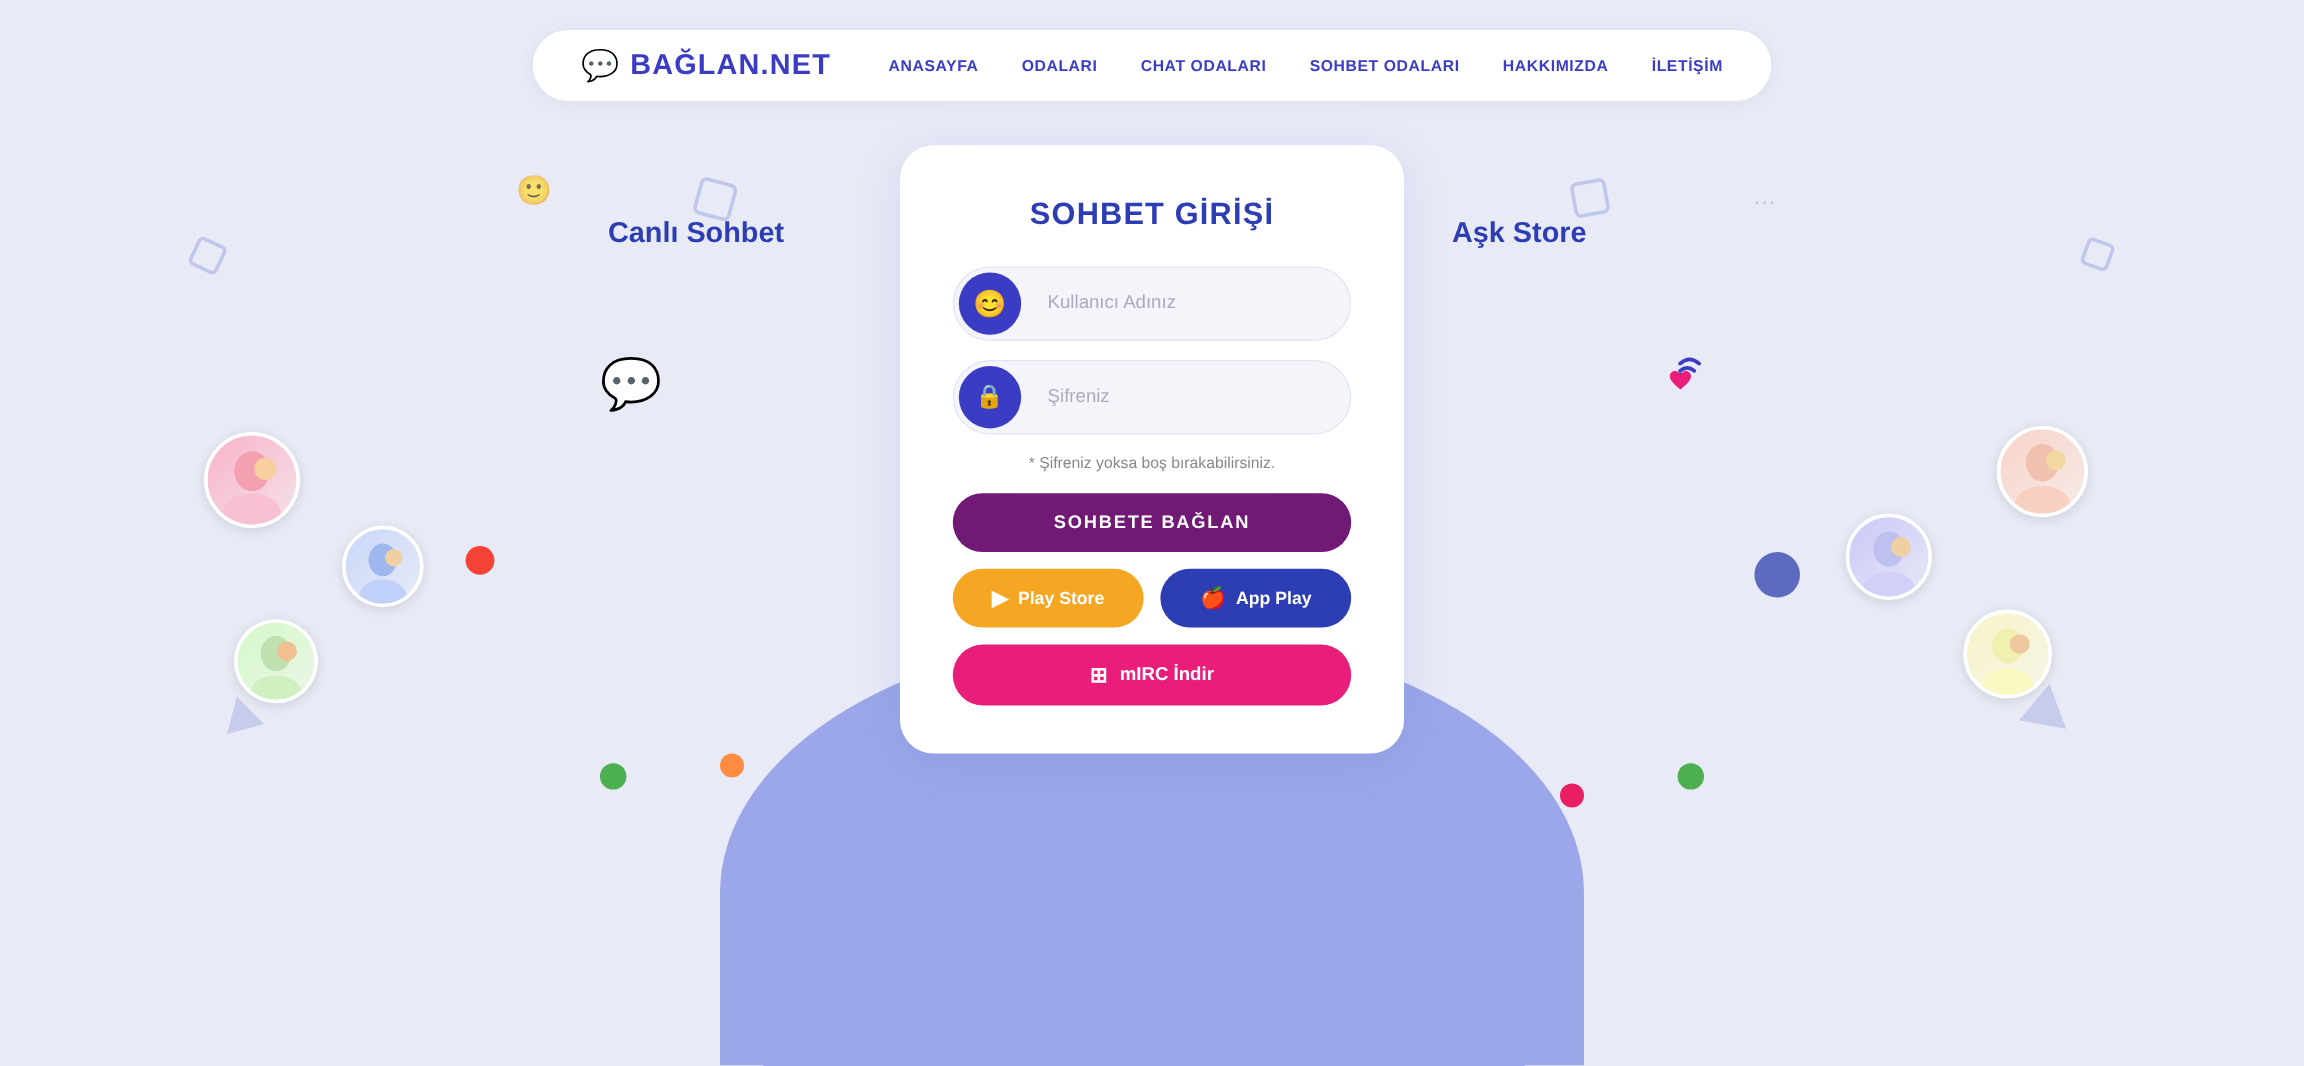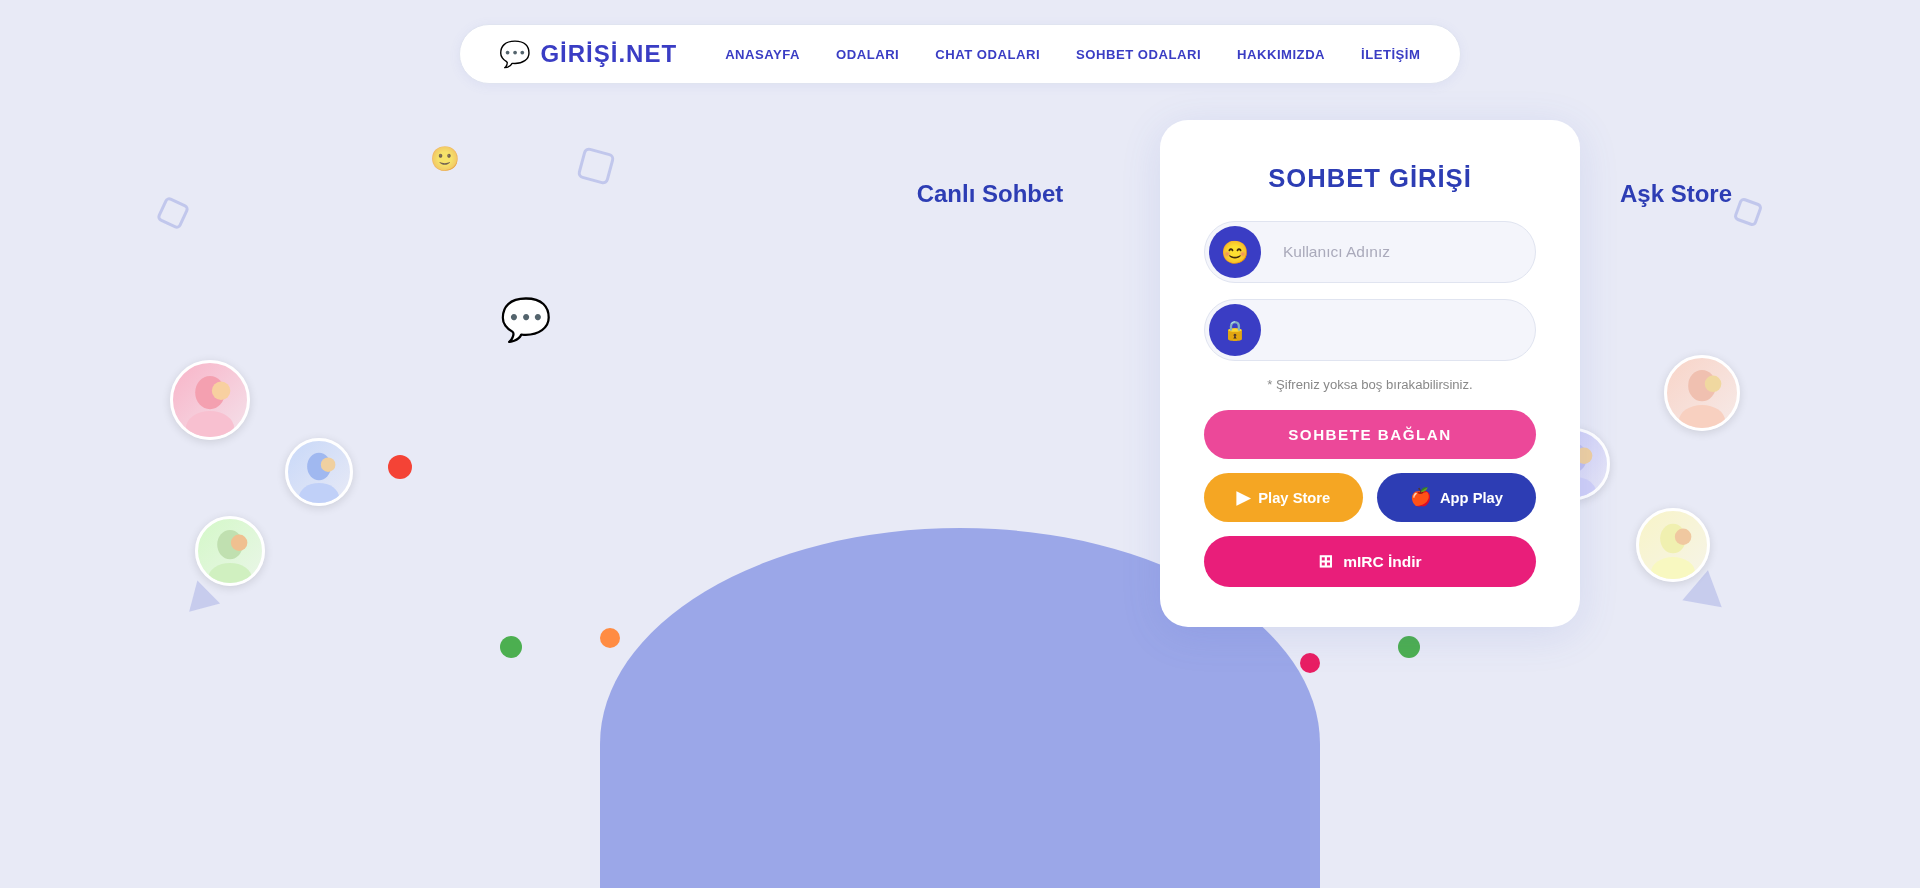--- a/index.html
+++ b/index.html
@@ -125,21 +125,21 @@
 
     .hint-text {
       font-size: 0.82rem;
       color: #888;
       margin-bottom: 18px;
       text-align: center;
     }
 
     .btn-connect {
       width: 100%;
-      background: #ec4899;
+      background: #701a75;
       color: #fff;
       border: none;
       border-radius: 50px;
       padding: 16px;
       font-size: 0.95rem;
       font-weight: 800;
       letter-spacing: 1.5px;
       cursor: pointer;
       margin-bottom: 14px;
       transition: background 0.2s;
@@ -246,21 +246,21 @@
     .page-wrapper {
       position: relative;
       width: 1920px;
       min-height: 888px;
       margin: 0 auto;
       overflow: hidden;
     }
 
     .content-row {
       display: flex;
-      justify-content: flex-end;
+      justify-content: center;
       align-items: flex-start;
       position: relative;
       z-index: 2;
     }
 
     .left-text-block {
       width: 340px;
       padding-top: 60px;
       text-align: center;
     }
@@ -380,21 +380,21 @@
     </svg>
   </div>
 
   <div style="position:absolute;bottom:0;left:50%;transform:translateX(-50%);width:720px;height:360px;background:#9ba7e8;border-radius:50% 50% 0 0 / 60% 60% 0 0;z-index:1;"></div>
 
   <div class="navbar-wrap">
     <div class="navbar">
       <div class="navbar-inner">
         <div class="logo">
           <span class="logo-icon">💬</span>
-          <span>GİRİŞİ.NET</span>
+          <span>BAĞLAN.NET</span>
         </div>
         <nav class="nav-links">
           <a class="nav-link">ANASAYFA</a>
           <a class="nav-link">ODALARI</a>
           <a class="nav-link">CHAT ODALARI</a>
           <a class="nav-link">SOHBET ODALARI</a>
           <a class="nav-link">HAKKIMIZDA</a>
           <a class="nav-link">İLETİŞİM</a>
         </nav>
       </div>
@@ -414,20 +414,21 @@
         <div class="input-icon-box">
           <span class="emoji-smiley">😊</span>
         </div>
         <input class="input-field" type="text" placeholder="Kullanıcı Adınız" style="">
       </div>
 
       <div class="input-group">
         <div class="input-icon-box">
           <span class="emoji-lock">🔒</span>
         </div>
+        <input class="input-field" type="password" placeholder="Şifreniz" style="">
       </div>
 
       <p class="hint-text">* Şifreniz yoksa boş bırakabilirsiniz.</p>
 
       <button class="btn-connect">SOHBETE BAĞLAN</button>
 
       <div class="store-btns">
         <button class="btn-play">
           <span style="font-size:1.1rem;">▶</span>
           <span>Play Store</span>

